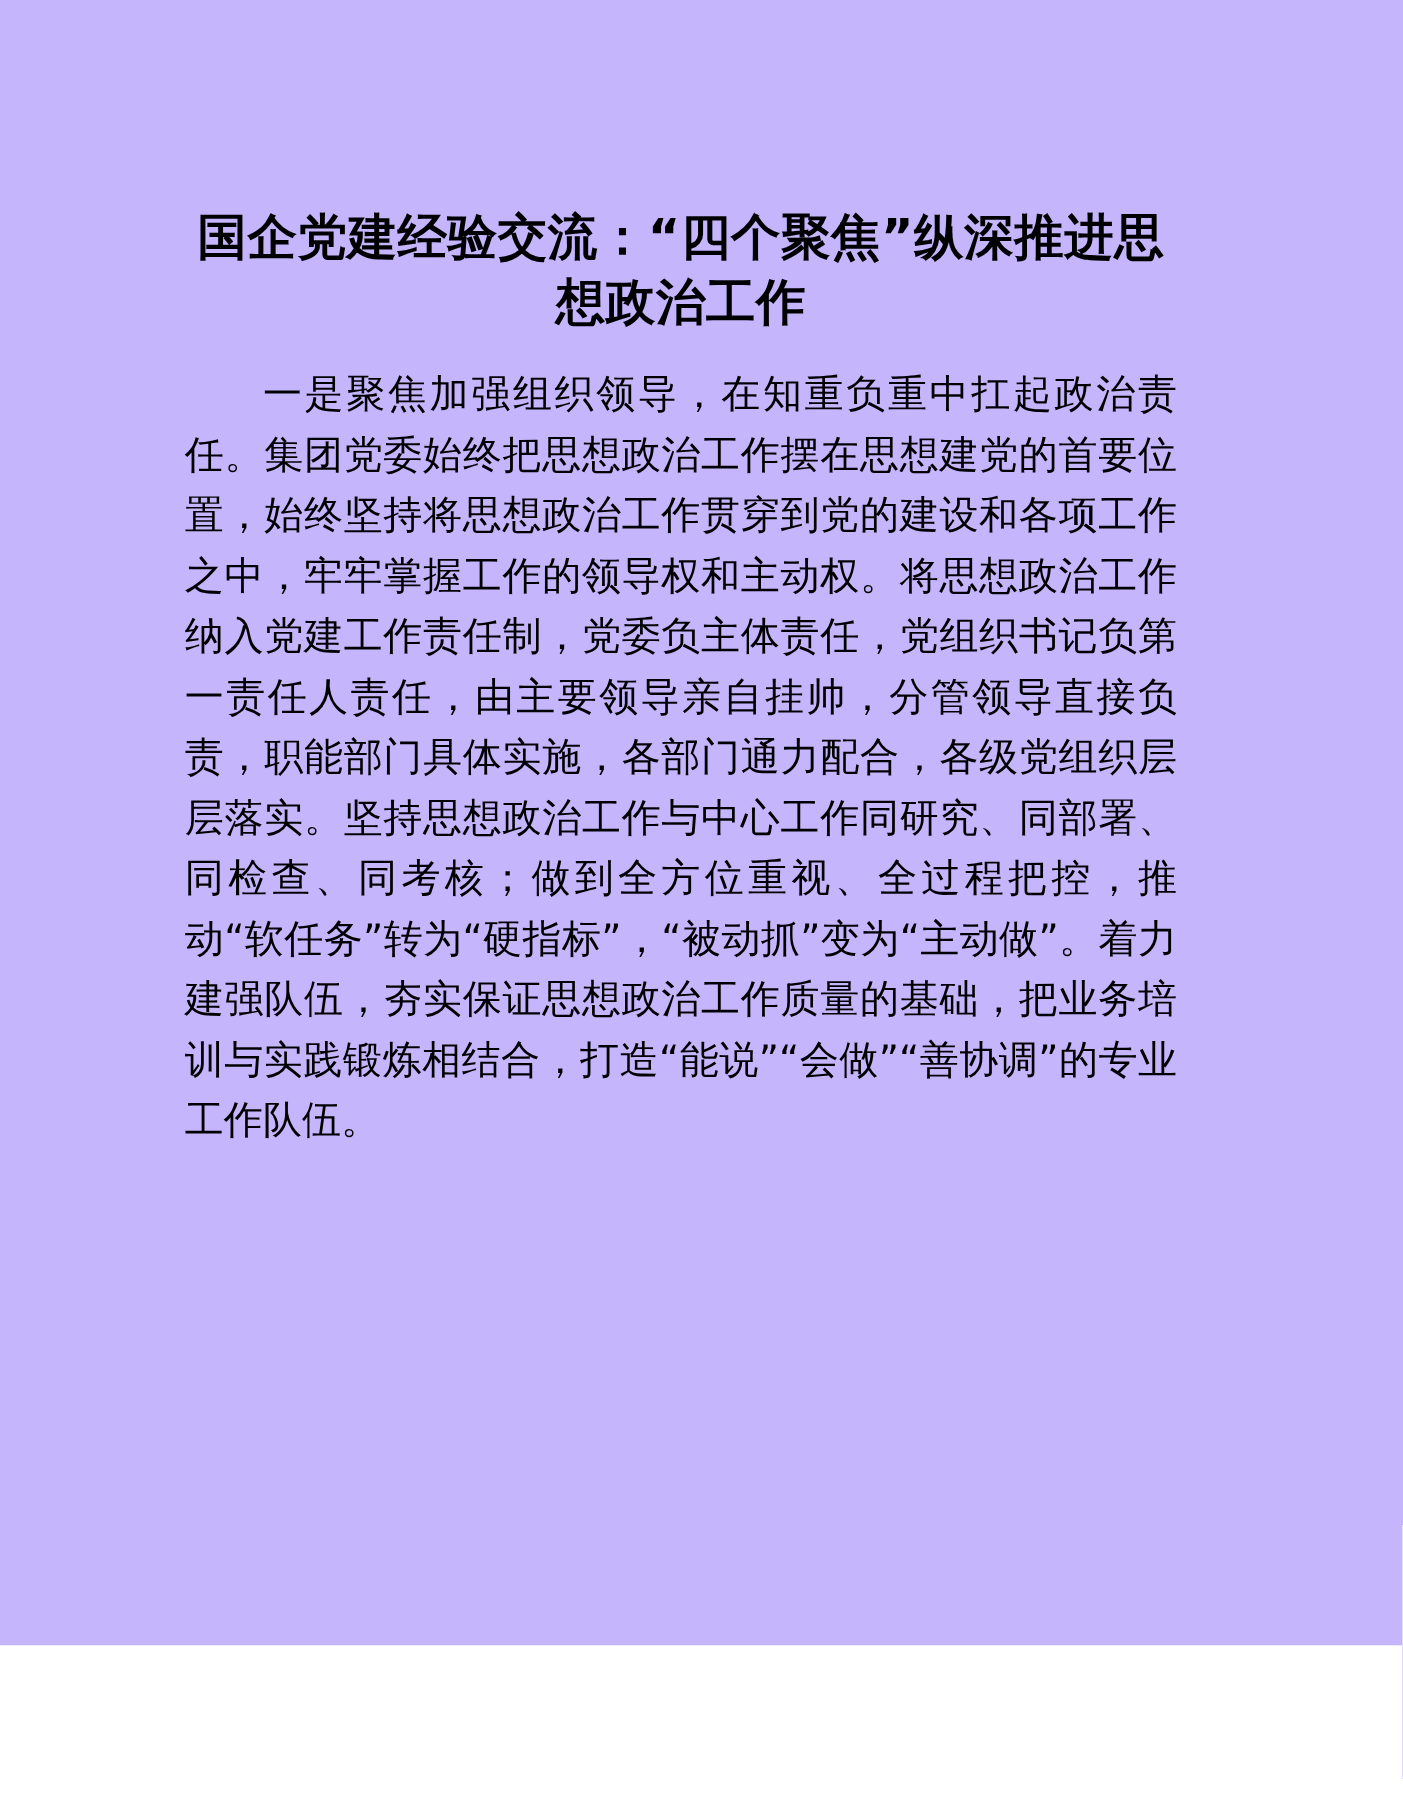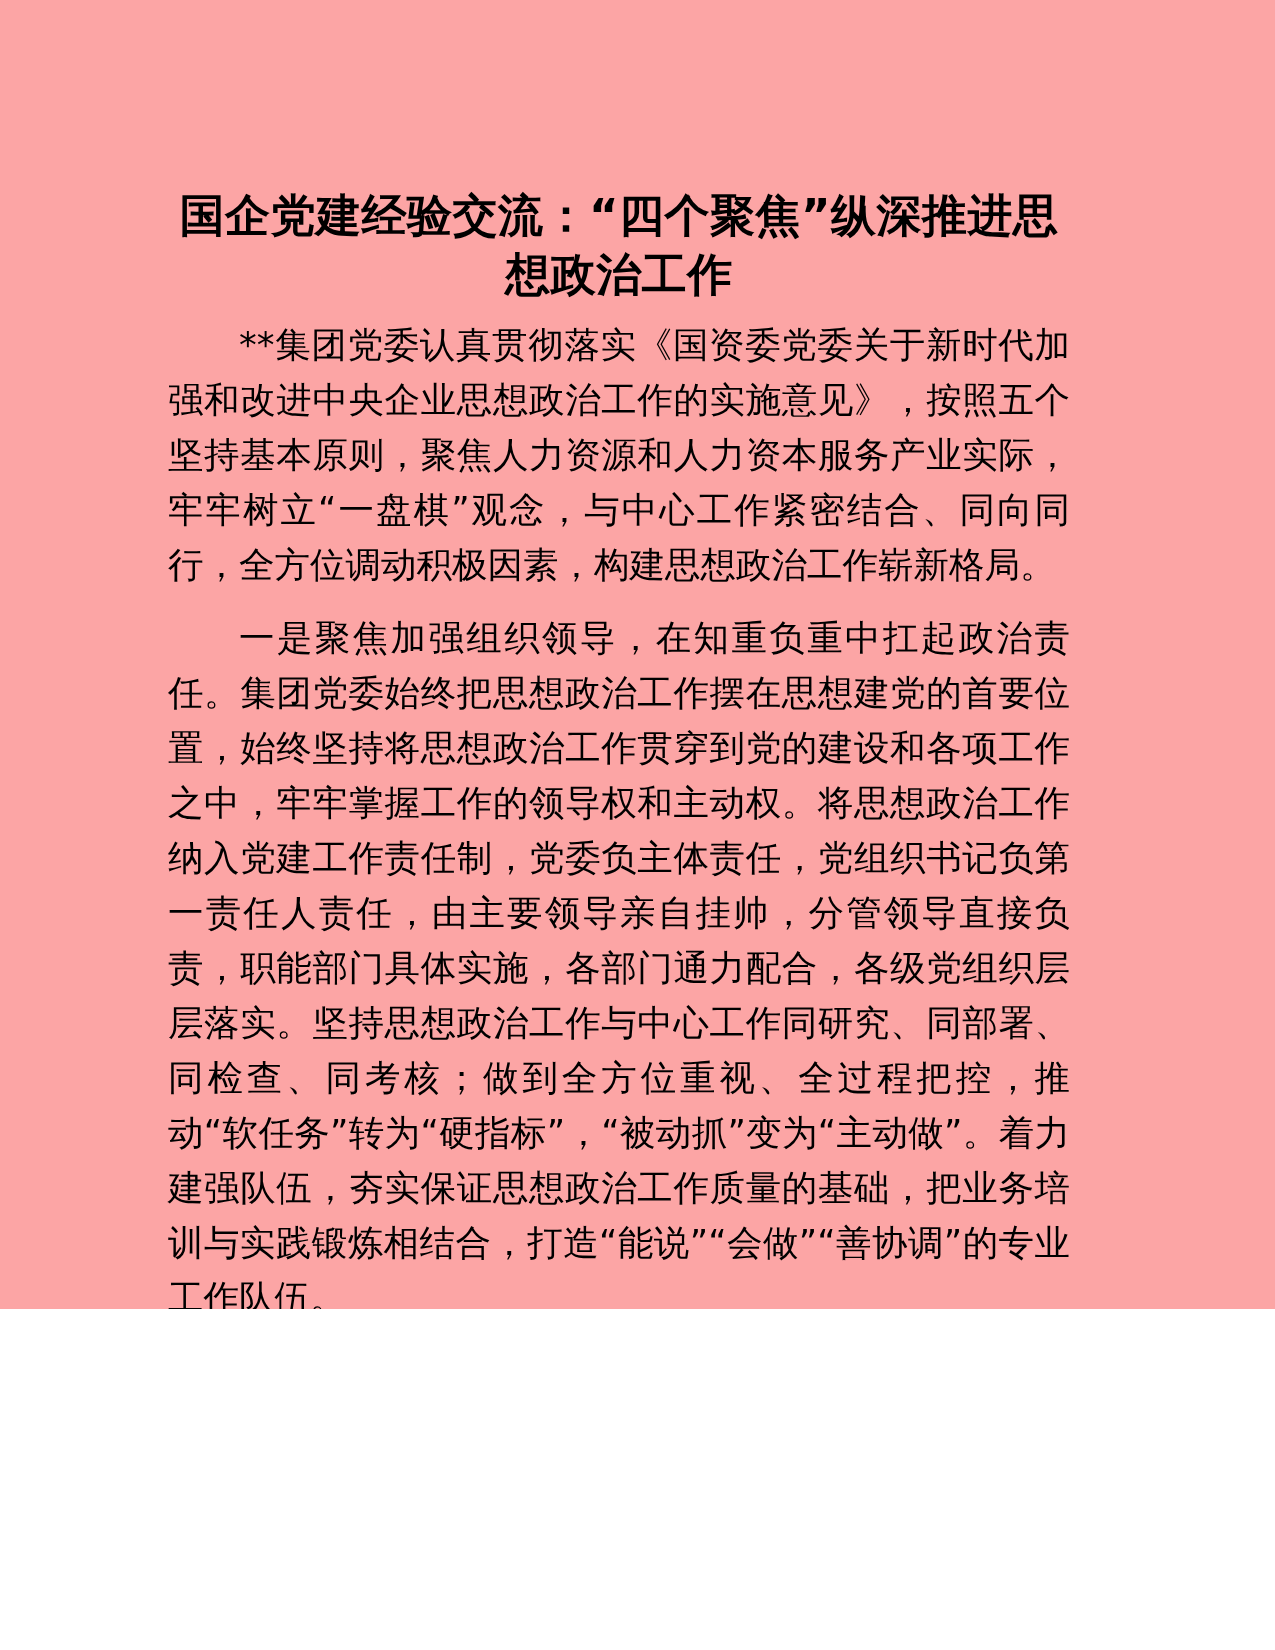--- a/index.html
+++ b/index.html
@@ -2,22 +2,22 @@
 <html><head>
 <meta charset="utf-8">
 <style>
   html, body {
     margin: 0;
     padding: 0;
     background: #ffffff;
   }
   .page {
     width: 1275px;
-    height: 1309px;
-    background: #fca5a5;
+    height: 1496px;
+    background: #c4b5fd;
     position: relative;
     overflow: hidden;
     box-sizing: border-box;
     font-family: "DejaVu Sans", "Liberation Sans", sans-serif;
     text-decoration: underline;
   }
   .page-body {
     position: absolute;
     left: 168px;
     top: 186px;
@@ -50,21 +50,20 @@
   .spacer-sm { height: 14px; }
 </style>
 </head>
 <body>
 
 <div class="page">
   <div class="page-body">
 
     <h1 class="doc-title">国企党建经验交流：“四个聚焦”纵深推进思想政治工作</h1>
 
-    <p class="doc-para">**集团党委认真贯彻落实《国资委党委关于新时代加强和改进中央企业思想政治工作的实施意见》，按照五个坚持基本原则，聚焦人力资源和人力资本服务产业实际，牢牢树立“一盘棋”观念，与中心工作紧密结合、同向同行，全方位调动积极因素，构建思想政治工作崭新格局。</p>
 
     <div class="spacer-sm"></div>
 
     <p class="doc-para">一是聚焦加强组织领导，在知重负重中扛起政治责任。集团党委始终把思想政治工作摆在思想建党的首要位置，始终坚持将思想政治工作贯穿到党的建设和各项工作之中，牢牢掌握工作的领导权和主动权。将思想政治工作纳入党建工作责任制，党委负主体责任，党组织书记负第一责任人责任，由主要领导亲自挂帅，分管领导直接负责，职能部门具体实施，各部门通力配合，各级党组织层层落实。坚持思想政治工作与中心工作同研究、同部署、同检查、同考核；做到全方位重视、全过程把控，推动“软任务”转为“硬指标”，“被动抓”变为“主动做”。着力建强队伍，夯实保证思想政治工作质量的基础，把业务培训与实践锻炼相结合，打造“能说”“会做”“善协调”的专业工作队伍。</p>
 
     <div class="spacer-sm"></div>
 
 
   </div>
 </div>

